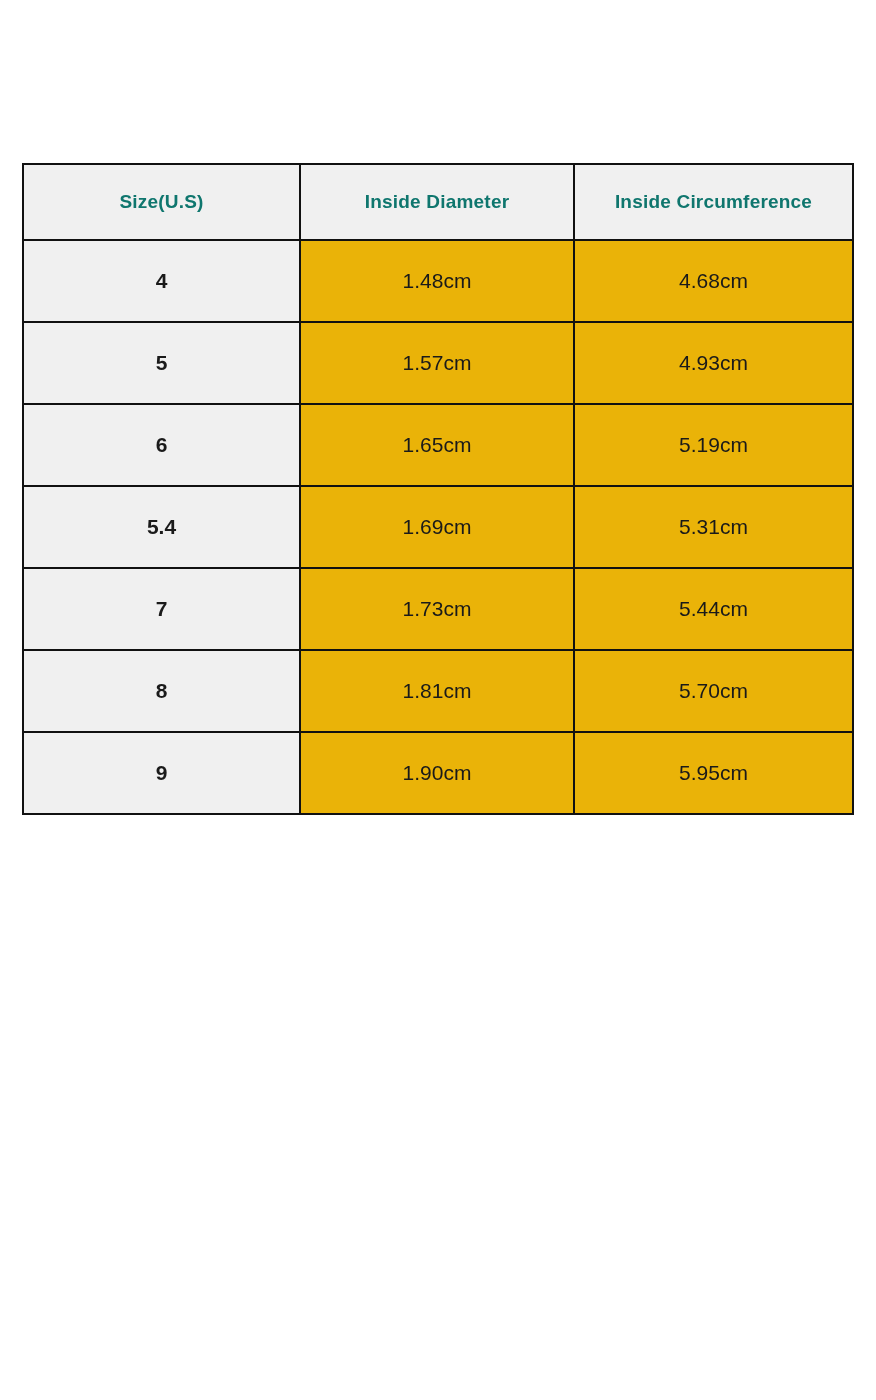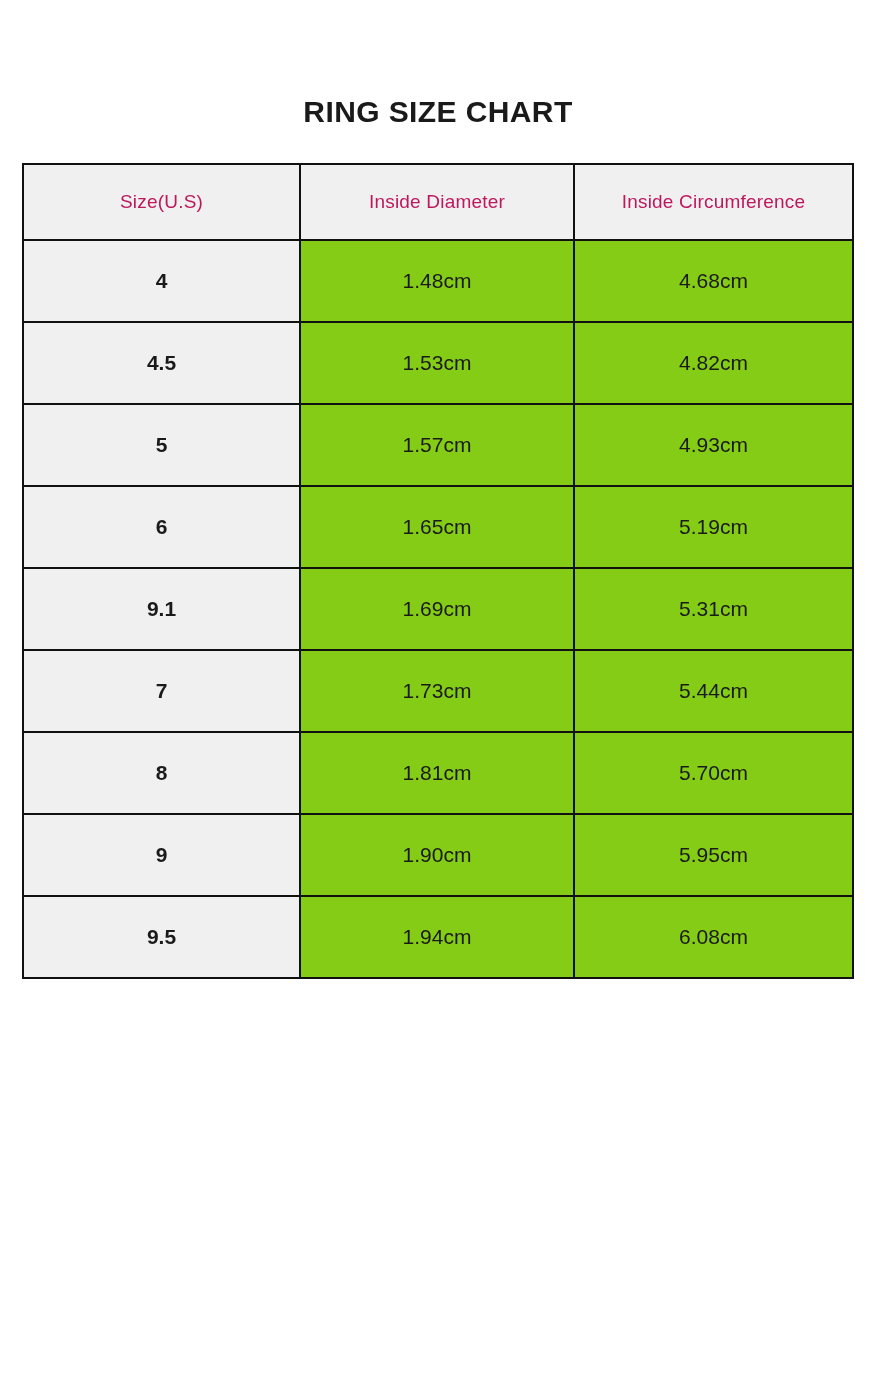--- a/index.html
+++ b/index.html
@@ -54,47 +54,46 @@
     border: 2px solid #111111;
     text-align: center;
     vertical-align: middle;
     padding: 0;
   }
 
   .size-table thead th {
     height: 74px;
     background: #f0f0f0;
     font-size: 19px;
-    font-weight: 400;
-    color: #be185d;
+    font-weight: 700;
+    color: #0f766e;
     letter-spacing: 0.2px;
   }
 
   .size-table tbody tr { height: 82px; }
 
   .cell-size {
     background: #f0f0f0;
     font-size: 21px;
     font-weight: 700;
     color: #1a1a1a;
   }
 
   .cell-val {
-    background: #84cc16;
+    background: #eab308;
     font-size: 21px;
     font-weight: 400;
     color: #1a1a1a;
   }
 </style>
 </head>
 <body>
 
 <div class="page">
 
-  <div class="chart-title">RING SIZE CHART</div>
 
   <table class="size-table">
     <colgroup>
       <col class="c-size">
       <col class="c-diam">
       <col class="c-circ">
     </colgroup>
     <thead>
       <tr>
         <th>Size(U.S)</th>
@@ -102,55 +101,45 @@
         <th>Inside Circumference</th>
       </tr>
     </thead>
     <tbody id="table-body">
         <tr>
           <td class="cell-size">4</td>
           <td class="cell-val">1.48cm</td>
           <td class="cell-val">4.68cm</td>
         </tr>
         <tr>
-          <td class="cell-size">4.5</td>
-          <td class="cell-val">1.53cm</td>
-          <td class="cell-val">4.82cm</td>
-        </tr>
-        <tr>
           <td class="cell-size">5</td>
           <td class="cell-val">1.57cm</td>
           <td class="cell-val">4.93cm</td>
         </tr>
         <tr>
           <td class="cell-size">6</td>
           <td class="cell-val">1.65cm</td>
           <td class="cell-val">5.19cm</td>
         </tr>
         <tr>
-          <td class="cell-size">9.1</td>
+          <td class="cell-size">5.4</td>
           <td class="cell-val">1.69cm</td>
           <td class="cell-val">5.31cm</td>
         </tr>
         <tr>
           <td class="cell-size">7</td>
           <td class="cell-val">1.73cm</td>
           <td class="cell-val">5.44cm</td>
         </tr>
         <tr>
           <td class="cell-size">8</td>
           <td class="cell-val">1.81cm</td>
           <td class="cell-val">5.70cm</td>
         </tr>
         <tr>
           <td class="cell-size">9</td>
           <td class="cell-val">1.90cm</td>
           <td class="cell-val">5.95cm</td>
         </tr>
-        <tr>
-          <td class="cell-size">9.5</td>
-          <td class="cell-val">1.94cm</td>
-          <td class="cell-val">6.08cm</td>
-        </tr>
       </tbody>
   </table>
 
 </div>
 
 </body></html>

